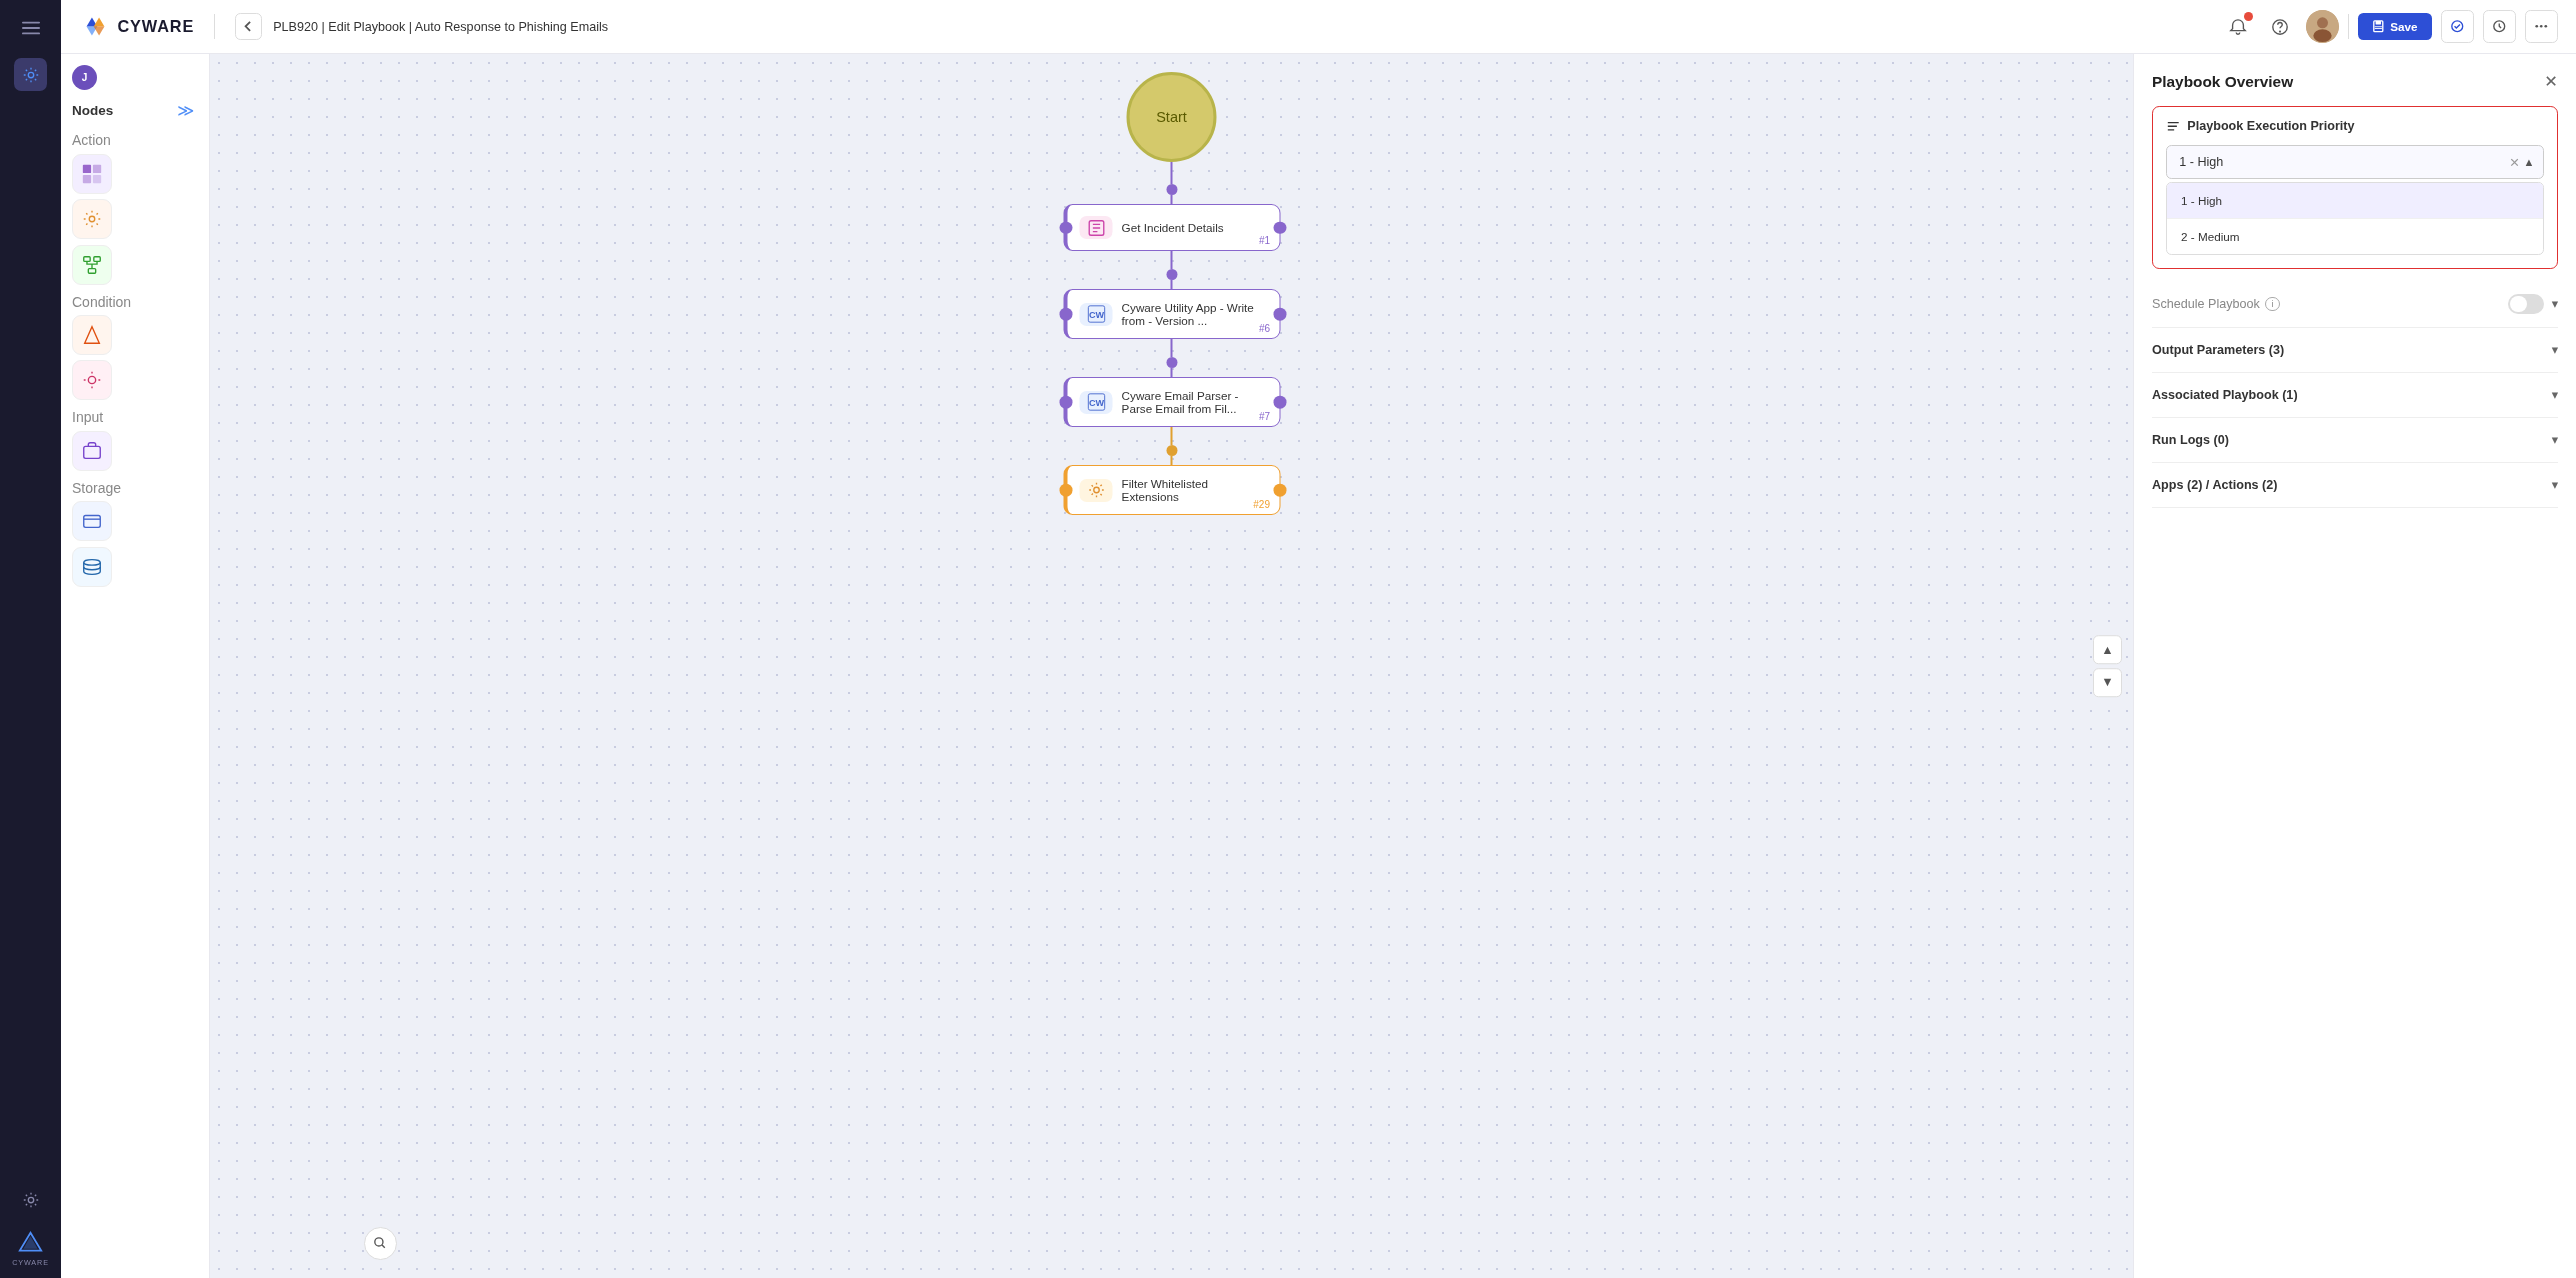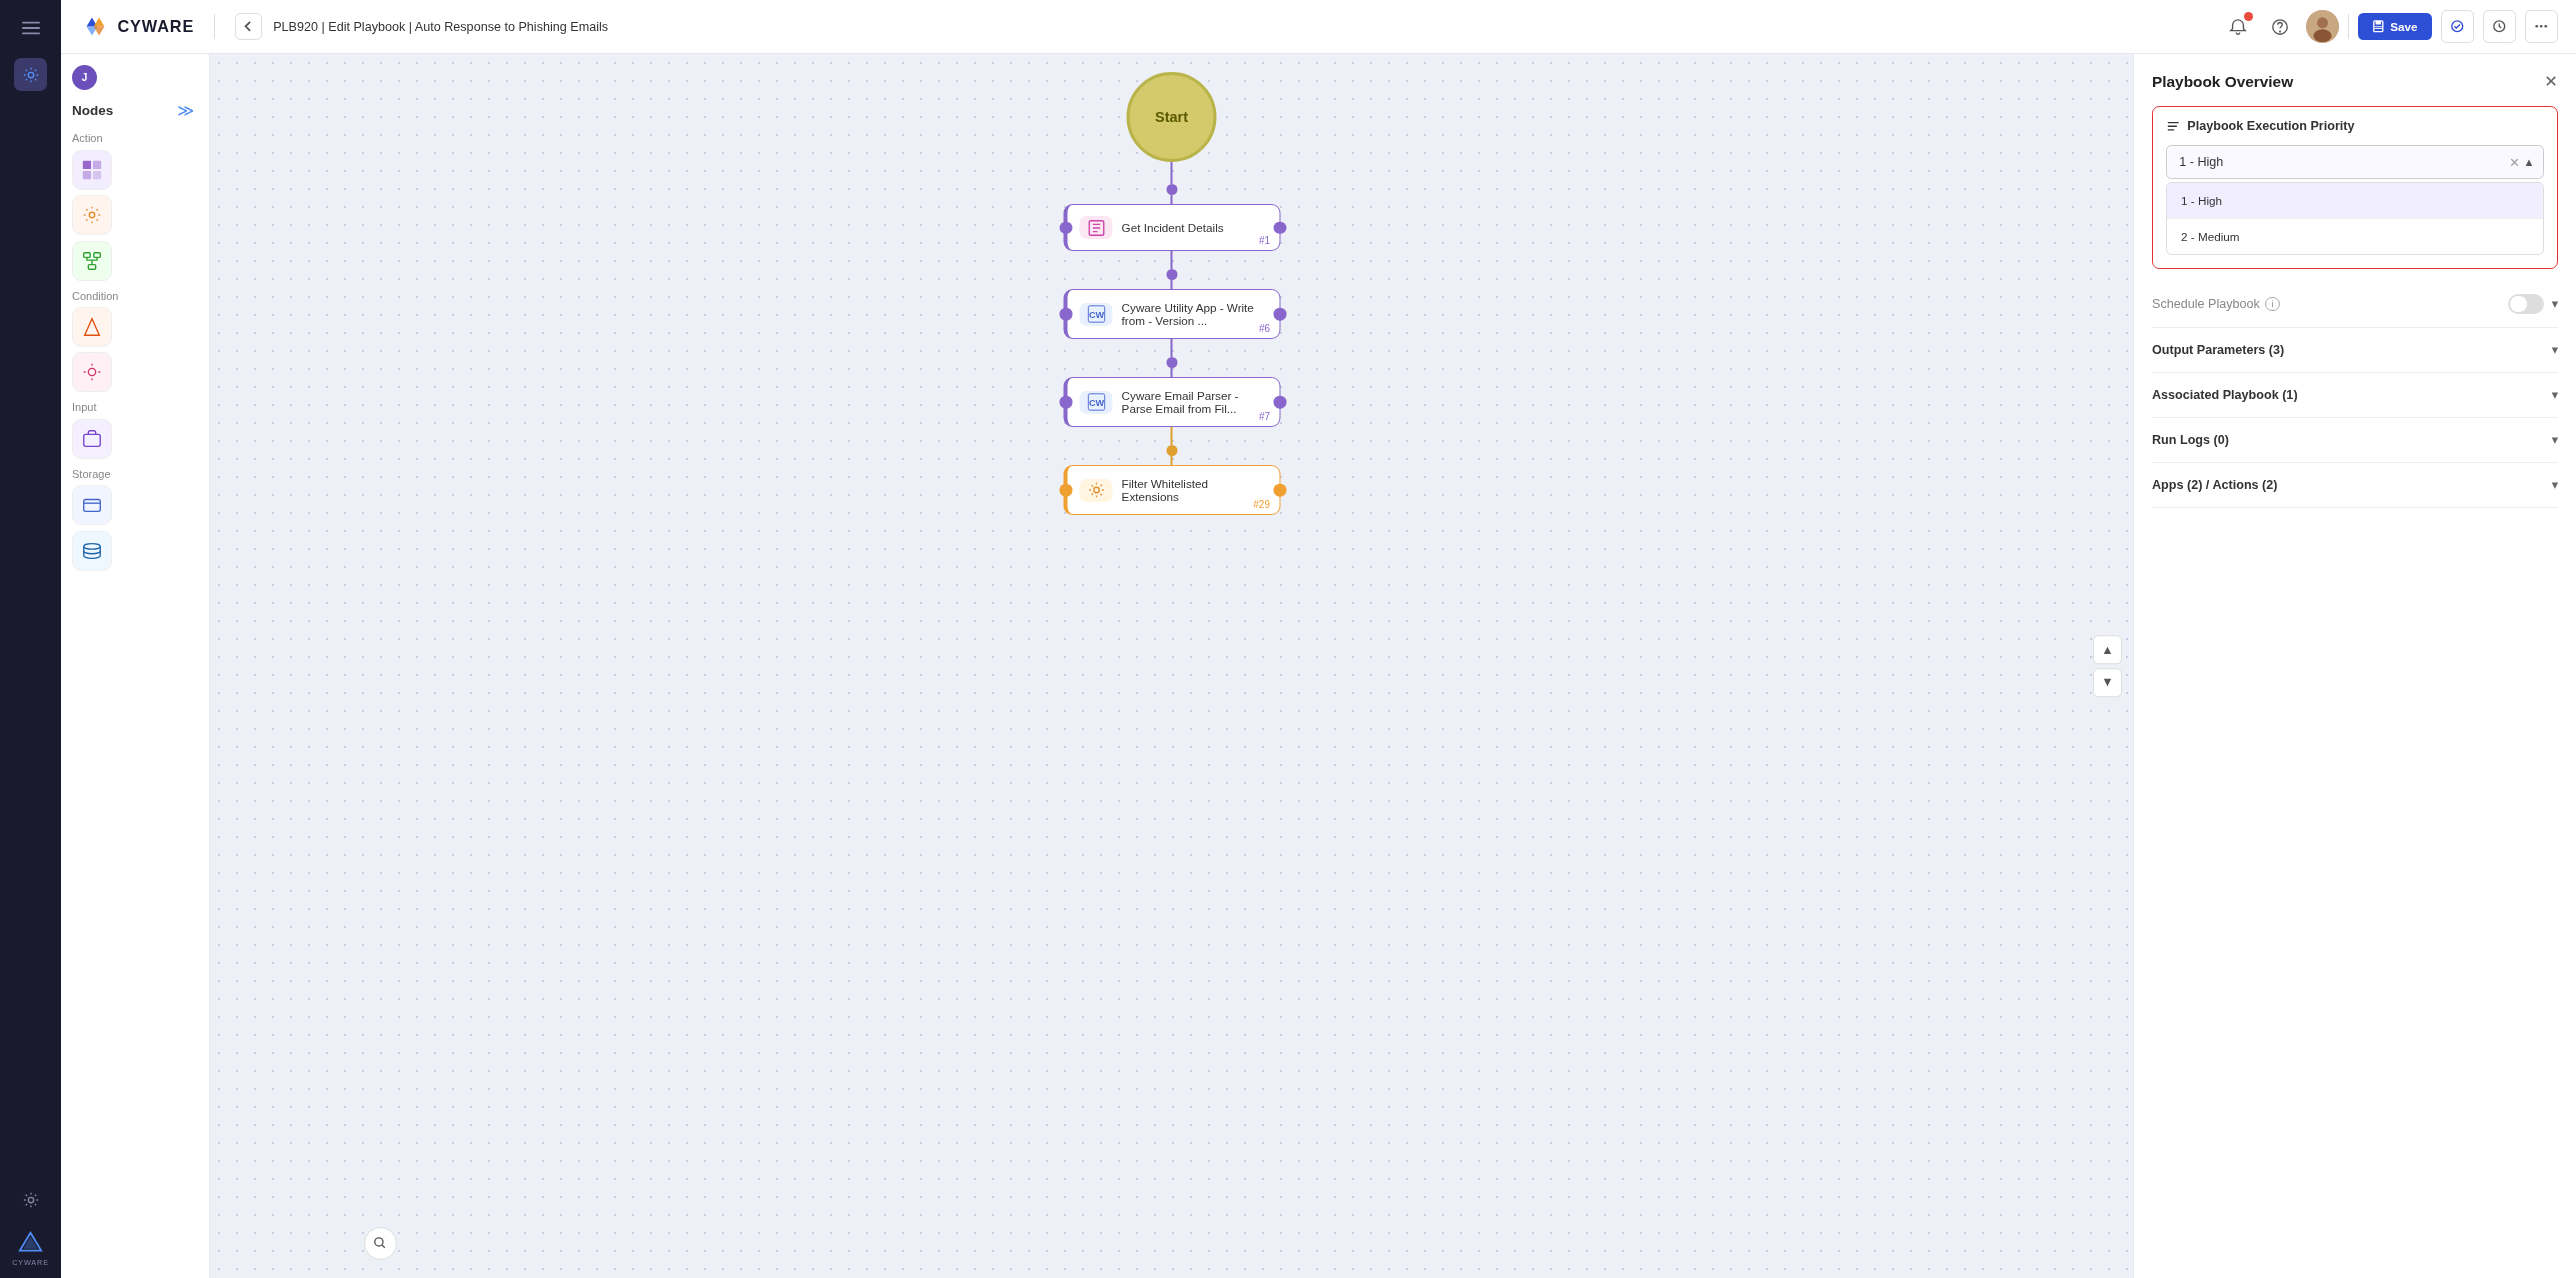--- a/index.html
+++ b/index.html
@@ -145,21 +145,21 @@
     .user-avatar-small {
       width: 25px; height: 25px;
       border-radius: 50%;
       background: #6b4fbb;
       display: flex; align-items: center; justify-content: center;
       color: #fff;
       font-size: 10px;
       font-weight: 700;
     }
     .node-category {
-      font-size: 11px;
+      font-size: 14px;
       color: #888;
       margin: 9px 0 5.4px 0;
     }
     .node-item {
       width: 40px; height: 40px;
       border-radius: 9px;
       display: flex; align-items: center; justify-content: center;
       cursor: pointer;
       margin-bottom: 5.4px;
       border: 0.9px solid #eee;
@@ -213,21 +213,21 @@
       flex-direction: column;
       align-items: center;
       gap: 0;
     }
     .start-node {
       width: 90px; height: 90px;
       border-radius: 50%;
       background: #d4c96b;
       border: 3.6px solid #b8b44a;
       display: flex; align-items: center; justify-content: center;
-      font-weight: 700;
+      font-weight: 400;
       font-size: 14.5px;
       color: #5a5a00;
     }
     .connector-line {
       width: 1.8px;
       background: #8866cc;
       height: 27px;
     }
     .connector-dot {
       width: 11px; height: 11px;

